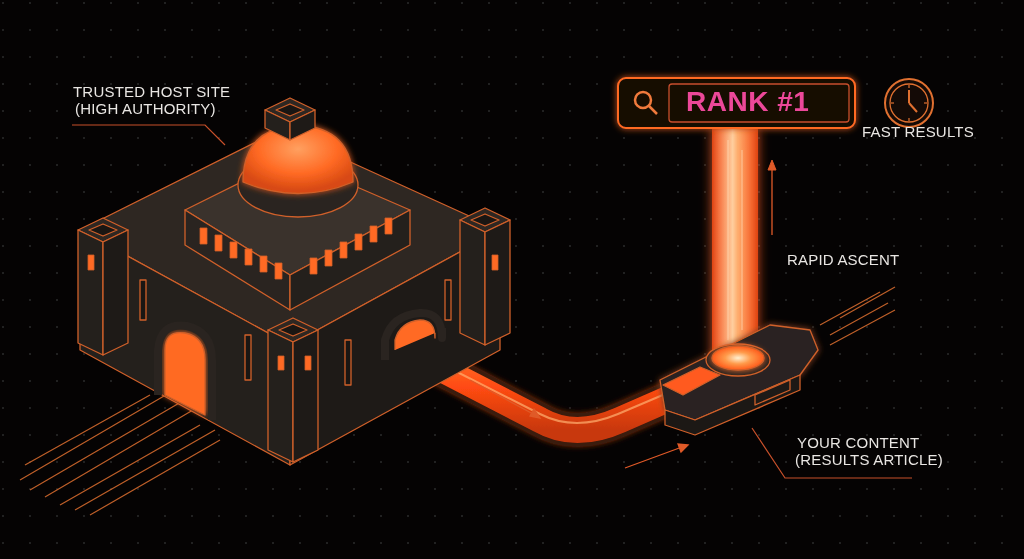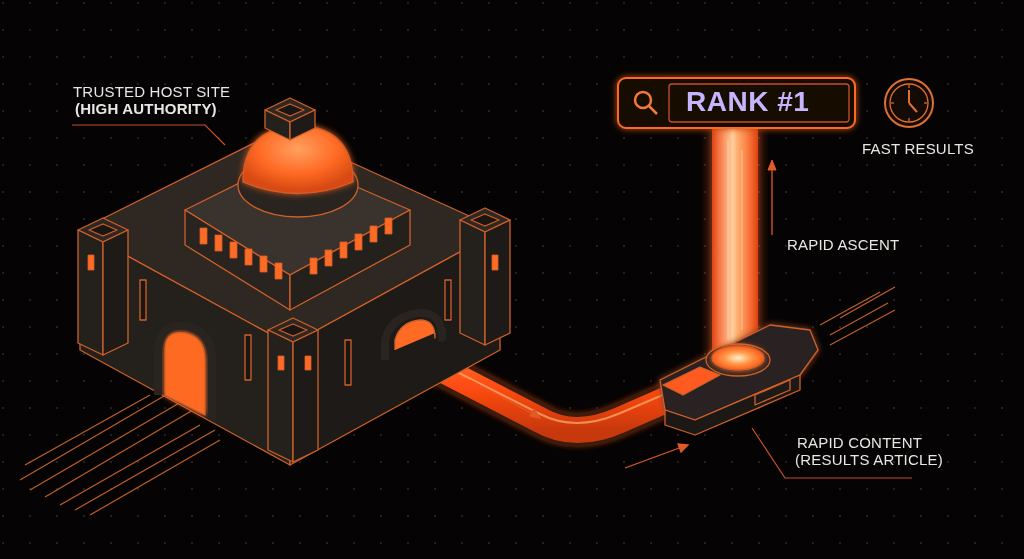--- a/index.html
+++ b/index.html
@@ -1,19 +1,19 @@
 <!DOCTYPE html>
 <html><head>
 <meta charset="utf-8">
 <style>
   html, body { margin:0; padding:0; background:#050303; }
   body { width:1024px; height:559px; overflow:hidden; position:relative; font-family:"Liberation Sans", sans-serif; }
   .scene { position:absolute; left:0; top:0; width:1024px; height:559px; }
   .label { position:absolute; color:#e9e6e3; font-size:15px; letter-spacing:0.2px; line-height:17px; white-space:nowrap; }
-  .rank-text { position:absolute; left:686px; top:86px; font-size:28px; font-weight:bold; color:#c4b5fd; letter-spacing:0.5px; }
+  .rank-text { position:absolute; left:686px; top:86px; font-size:28px; font-weight:bold; color:#ec4899; letter-spacing:0.5px; }
 </style>
 </head>
 <body>
 
 <svg class="scene" viewBox="0 0 1024 559" xmlns="http://www.w3.org/2000/svg">
   <defs>
     <pattern id="dots" width="27" height="27" patternUnits="userSpaceOnUse">
       <circle cx="3" cy="3" r="1" fill="#2a2a2a"></circle>
     </pattern>
     <radialGradient id="domeGrad" cx="50%" cy="35%" r="60%">
@@ -199,25 +199,25 @@
       <line x1="909" y1="85" x2="909" y2="88"></line>
         <line x1="909" y1="118" x2="909" y2="121"></line>
       <line x1="891" y1="103" x2="894" y2="103"></line>
         <line x1="924" y1="103" x2="927" y2="103"></line>
     </g>
   </g>
 </svg>
 
 <div class="label" style="left:73px; top:83px;">
   <div>TRUSTED HOST SITE</div>
-  <div style="padding-left:2px;font-weight:bold;">(HIGH AUTHORITY)</div>
+  <div style="padding-left:2px;">(HIGH AUTHORITY)</div>
 </div>
 
 <div class="rank-text">RANK #1</div>
 
-<div class="label" style="left:862px; top:140px;text-align:right;">FAST RESULTS</div>
-
-<div class="label" style="left:787px; top:236px;">RAPID ASCENT</div>
+<div class="label" style="left:862px; top:123px;text-align:right;">FAST RESULTS</div>
+
+<div class="label" style="left:787px; top:251px;">RAPID ASCENT</div>
 
 <div class="label" style="left:795px; top:434px;">
-  <div style="padding-left:2px;">RAPID CONTENT</div>
+  <div style="padding-left:2px;">YOUR CONTENT</div>
   <div>(RESULTS ARTICLE)</div>
 </div>
 
 </body></html>

